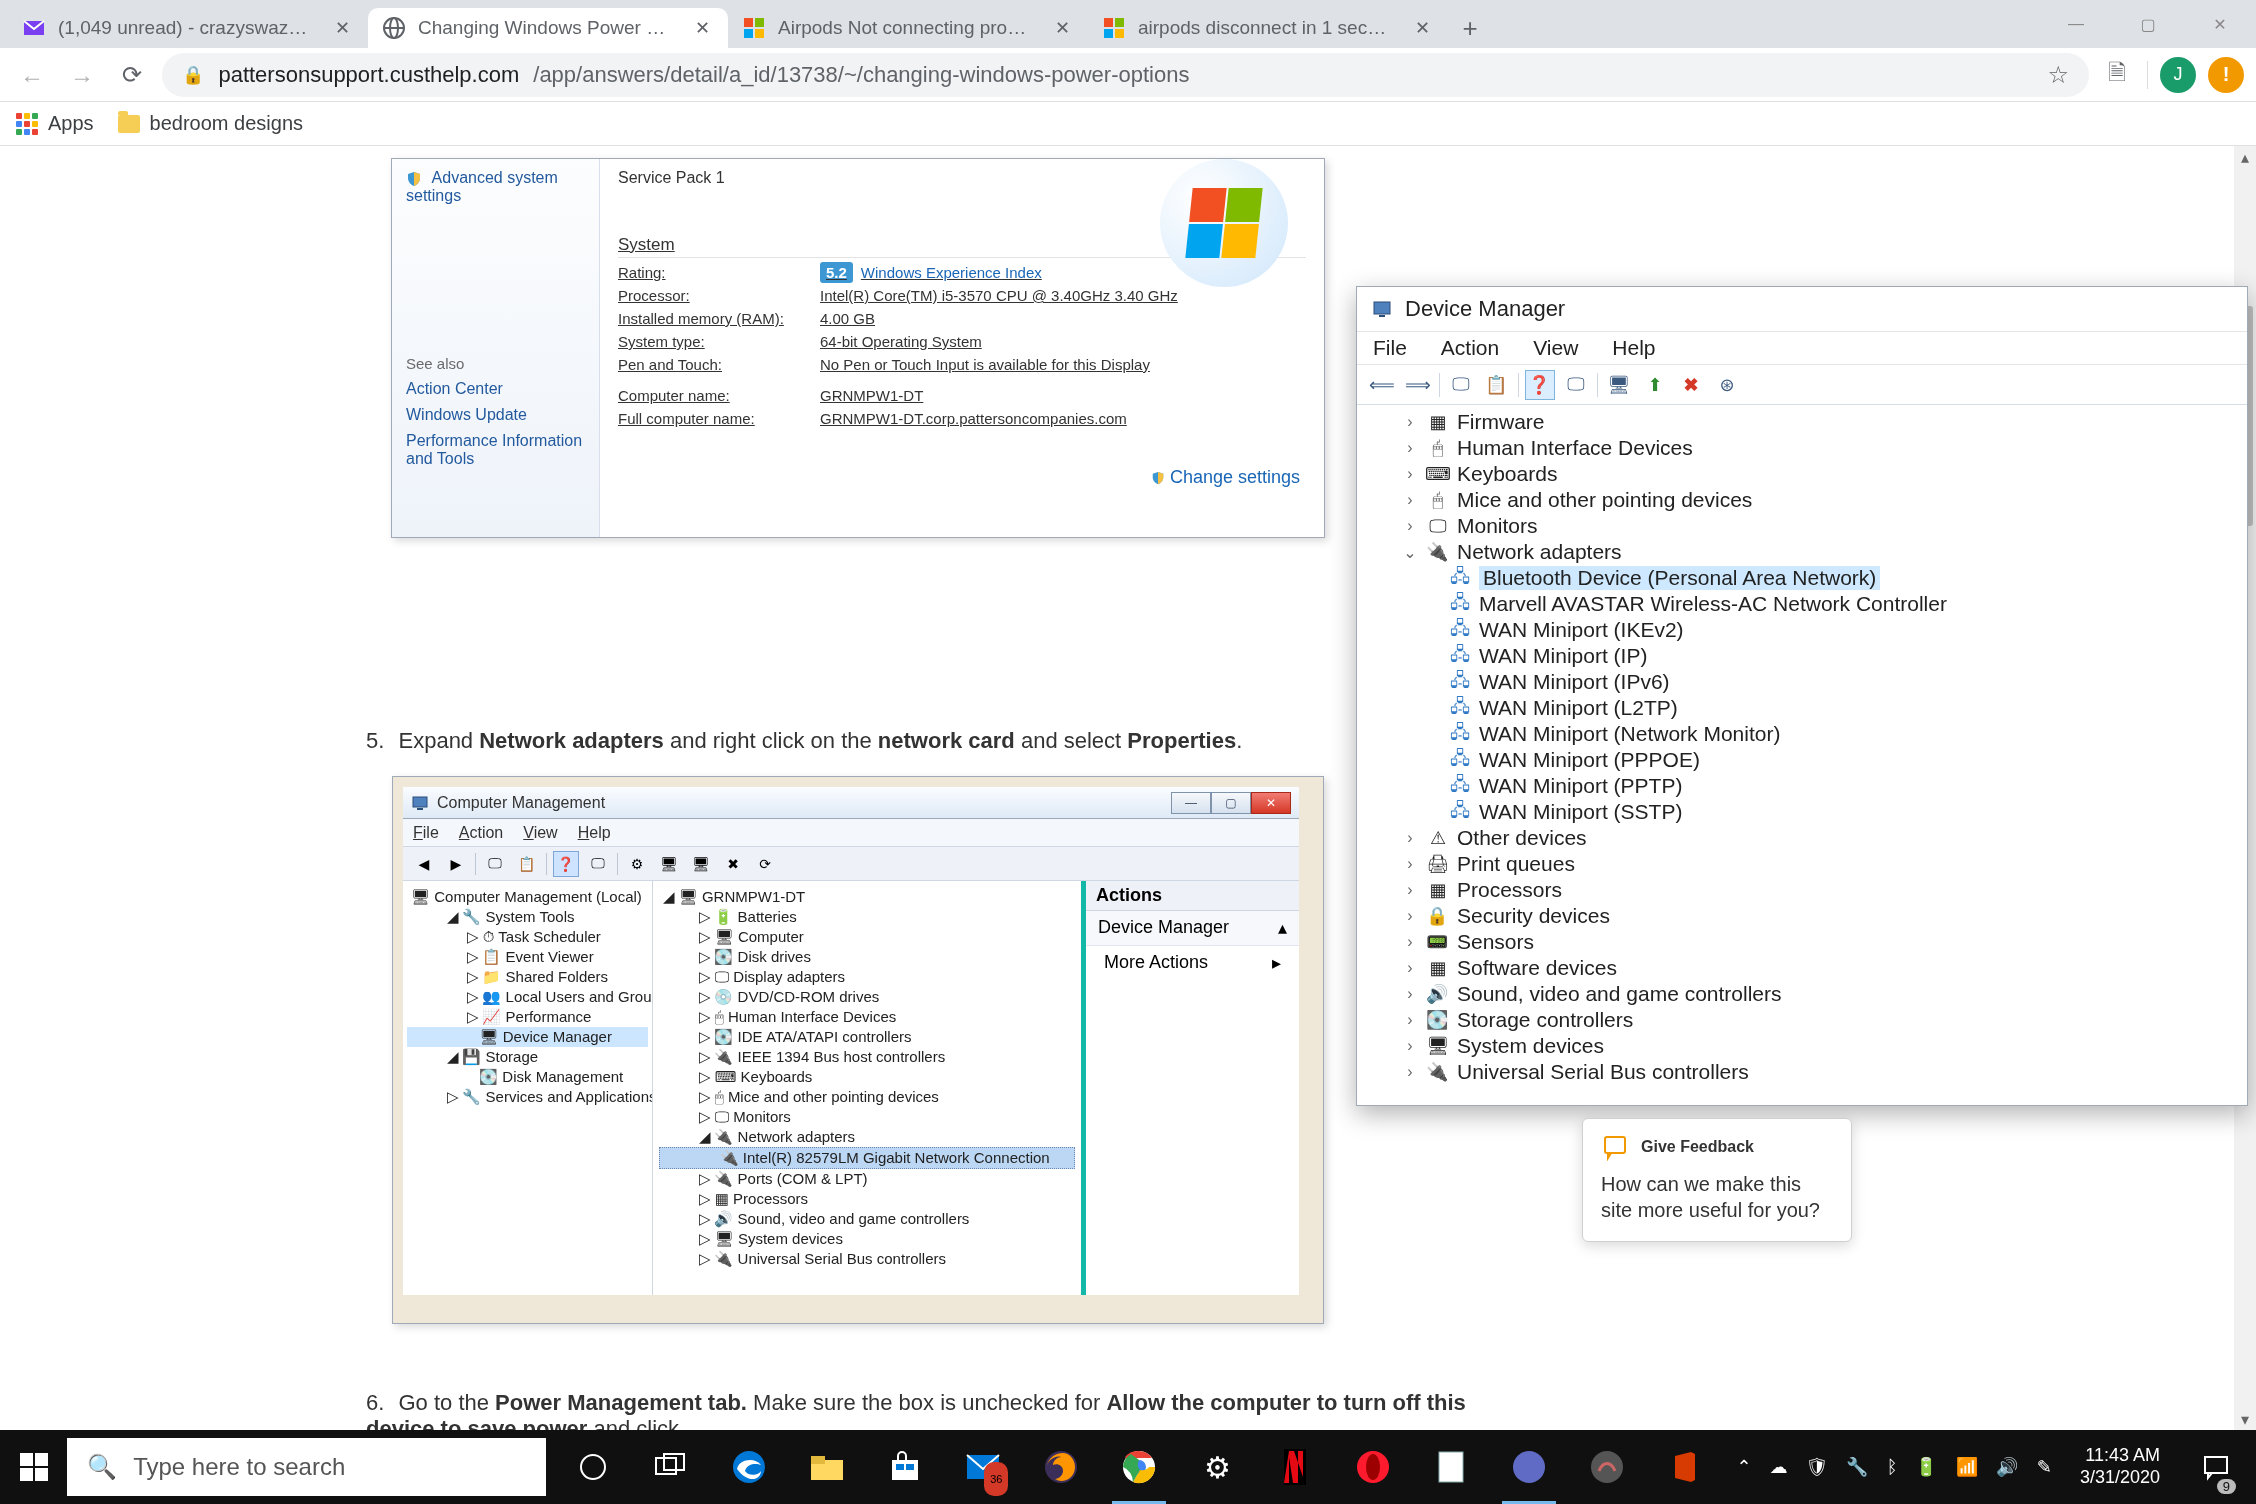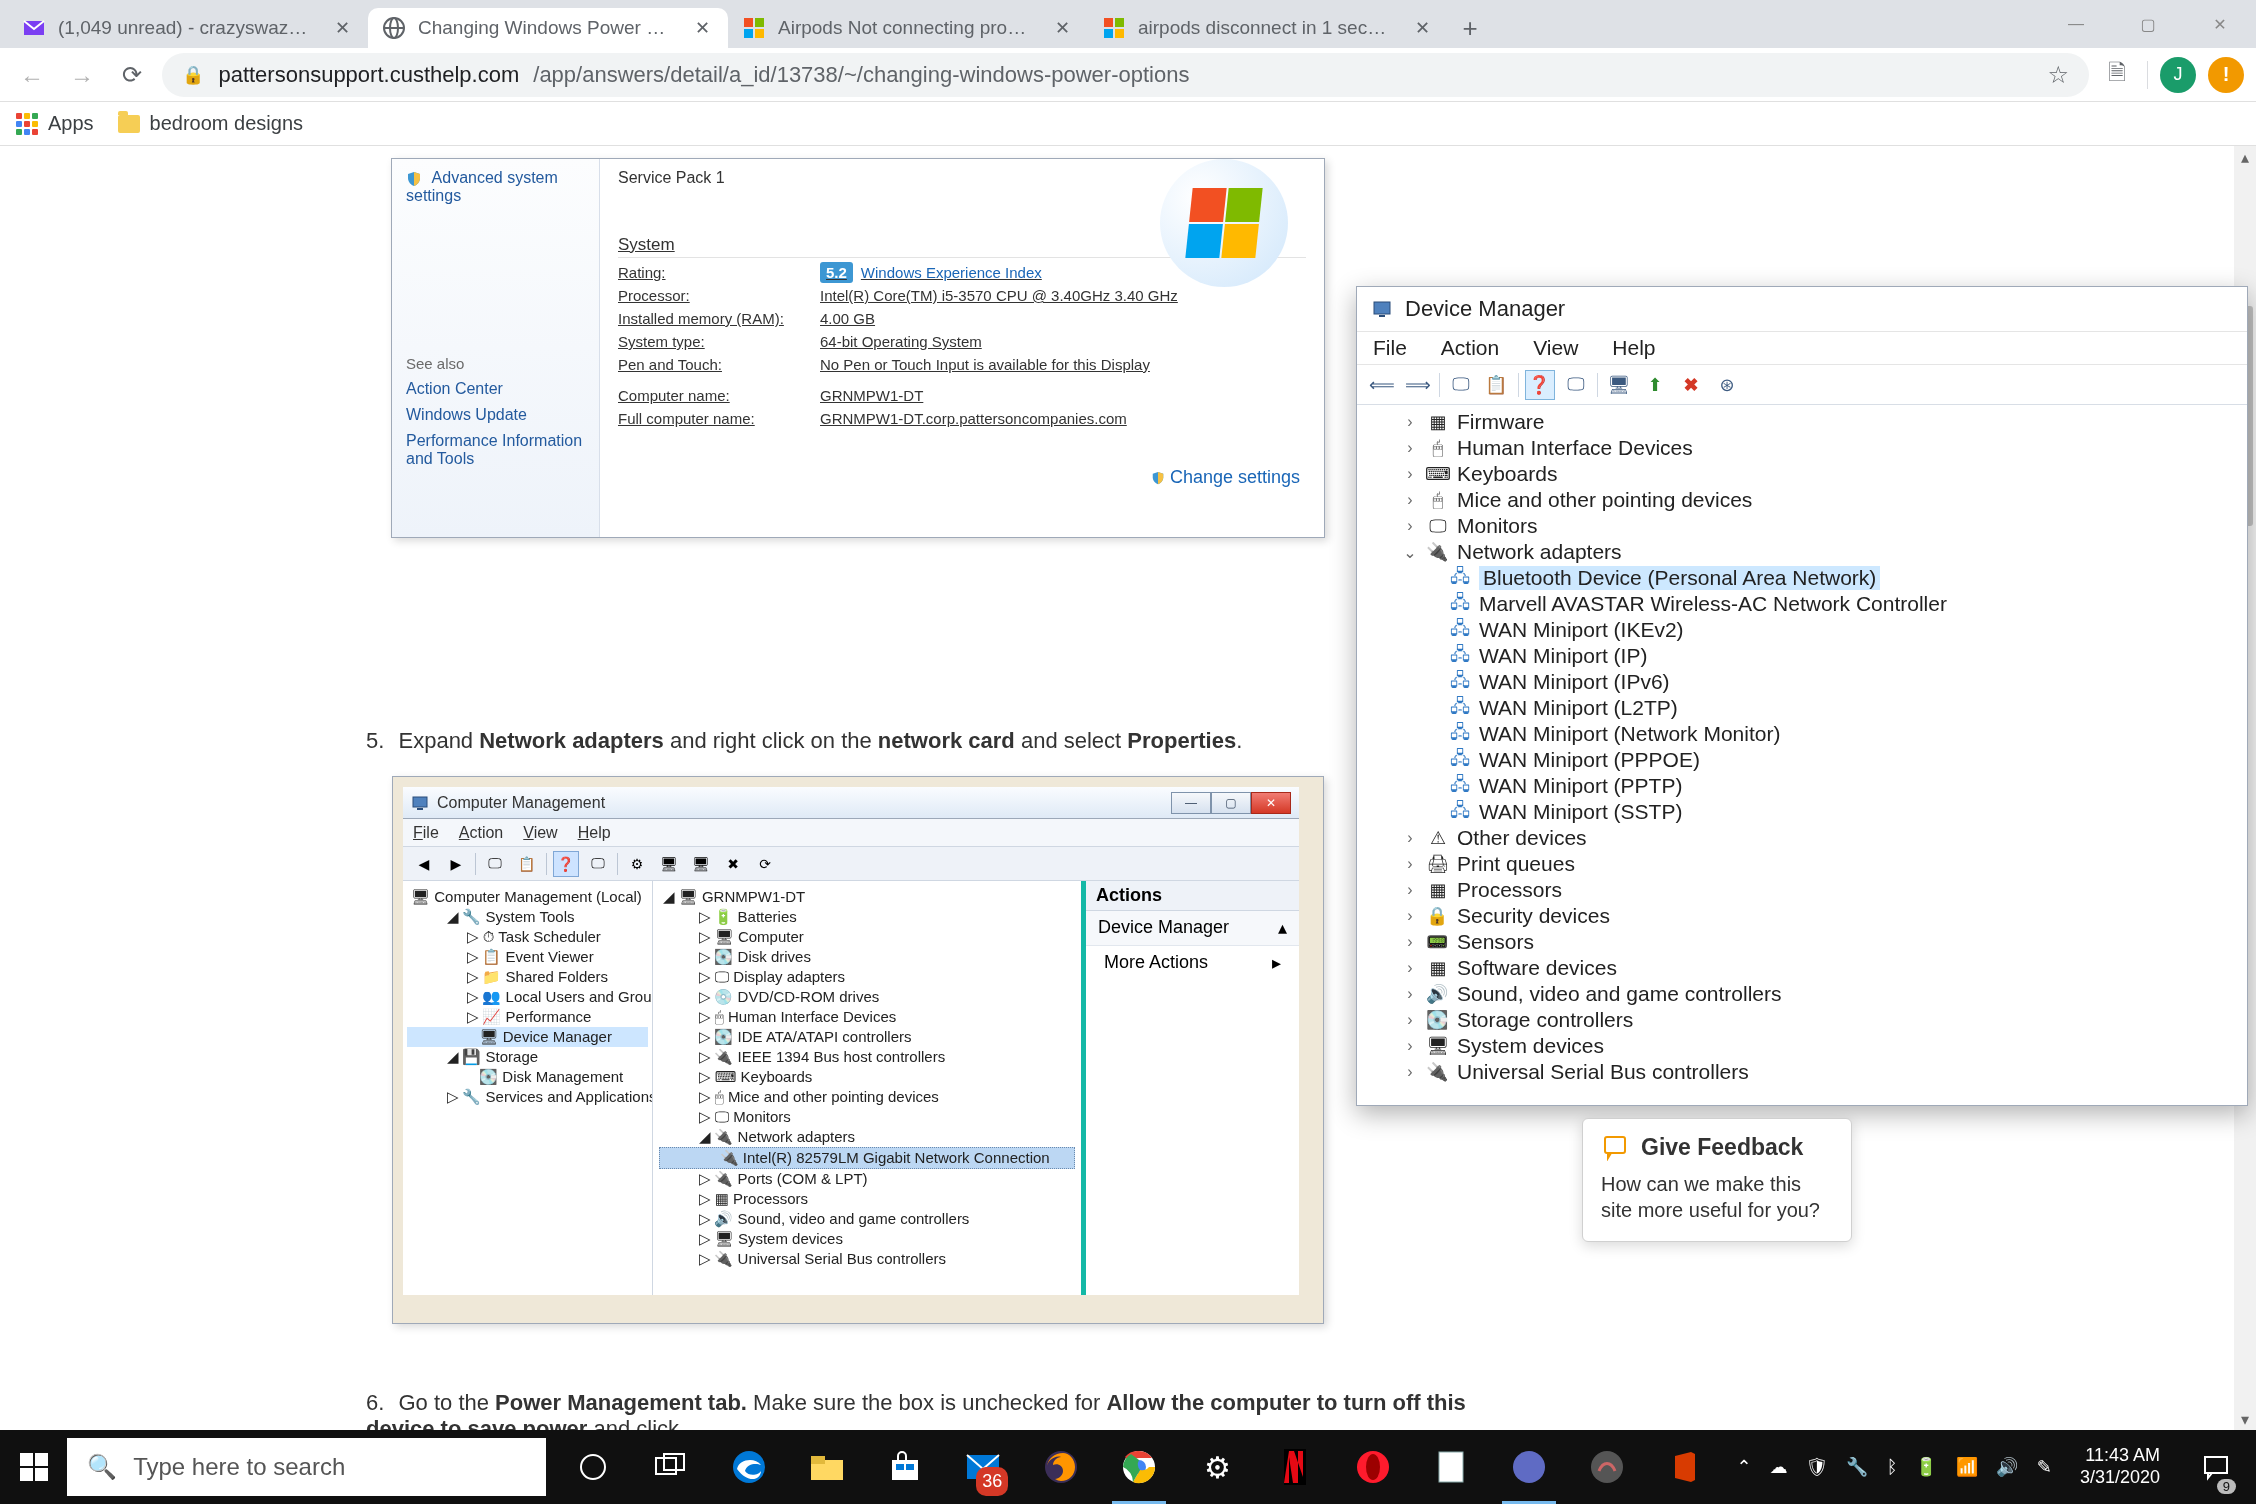--- a/index.html
+++ b/index.html
@@ -107,21 +107,21 @@
 .devmgr .row { display:flex; align-items:center; gap:8px; padding:1px 0; font-size:21px; color:#222; white-space:nowrap;}
 .devmgr .row .exp { width:18px; text-align:center; color:#6a6a6a; font-size:16px;}
 .devmgr .row .ic { width:22px; height:22px; display:inline-flex;align-items:center;justify-content:center; font-size:18px;}
 .devmgr .row.l2 { padding-left:26px;}
 .devmgr .row.l3 { padding-left:74px;}
 .devmgr .row.sel span.txt { background:#cde8ff; padding:0 4px;}
 .devmgr .cutoff { color:#222; }
 
 
 .feedback { position:absolute; left:1582px; top:1118px; width:270px; background:#fff; border:1px solid #d0d0d0; border-radius:6px; box-shadow:0 4px 14px rgba(0,0,0,.15); padding:14px 18px 18px 18px; font-size:20px;}
-.feedback .hd { display:flex; align-items:center; gap:12px; font-weight:600; font-size:23px; color:#333;}
+.feedback .hd { display:flex; align-items:center; gap:12px; font-weight:600; font-size:16px; color:#333;}
 .feedback .bd { margin-top:10px; font-size:20px; color:#333; line-height:1.3;}
 
 
 .vscroll { position:absolute; right:0; top:0; bottom:0; width:22px; background:#f1f1f1;}
 .vscroll .thumb { position:absolute; left:3px; right:3px; top:160px; height:220px; background:#c1c1c1; border-radius:3px;}
 .vscroll .arr { position:absolute; left:0; right:0; height:22px; display:flex;align-items:center;justify-content:center; color:#666;}
 .vscroll .arr.up{top:0}.vscroll .arr.dn{bottom:0}
 
 
 .taskbar { position:absolute; bottom:0; left:0; right:0; height:74px; background:#101010; display:flex; align-items:center; color:#fff;}
@@ -619,21 +619,21 @@
           <path d="M10 10V6a4 4 0 018 0v4" fill="none" stroke="#fff" stroke-width="2"></path>
           <rect x="8" y="14" width="8" height="6" fill="#0078d7"></rect>
           <rect x="18" y="14" width="8" height="6" fill="#0078d7"></rect>
         </svg>
       </div>
     <div class="tb-icon" style="position:relative;">
         <svg width="36" height="28" viewBox="0 0 36 28">
           <rect x="2" y="2" width="32" height="24" fill="#0078d7"></rect>
           <path d="M2 2l16 14L34 2" stroke="#fff" fill="none" stroke-width="2"></path>
         </svg>
-        <span style="position:absolute;bottom:8px;right:14px;background:#d43826;color:#ffffff;font-size:18px;border-radius:10px;padding:4px 6px;">36</span>
+        <span style="position:absolute;bottom:8px;right:14px;background:#d43826;color:#000000;font-size:11px;border-radius:10px;padding:11px 6px;">36</span>
       </div>
     <div class="tb-icon">
         <svg width="36" height="36" viewBox="0 0 36 36">
           <circle cx="18" cy="18" r="16" fill="#3b2e58"></circle>
           <path d="M4 18c0-8 8-14 16-14 6 0 12 6 12 14s-6 14-14 14c-2 0-4-1-6-2 4 0 8-4 8-8 0-6-6-8-10-6 0-4 4-8 8-8-6-2-14 4-14 10z" fill="#ff9500"></path>
         </svg>
       </div>
     <div class="tb-icon active">
         <svg width="36" height="36" viewBox="0 0 36 36">
           <circle cx="18" cy="18" r="16" fill="#fff"></circle>

